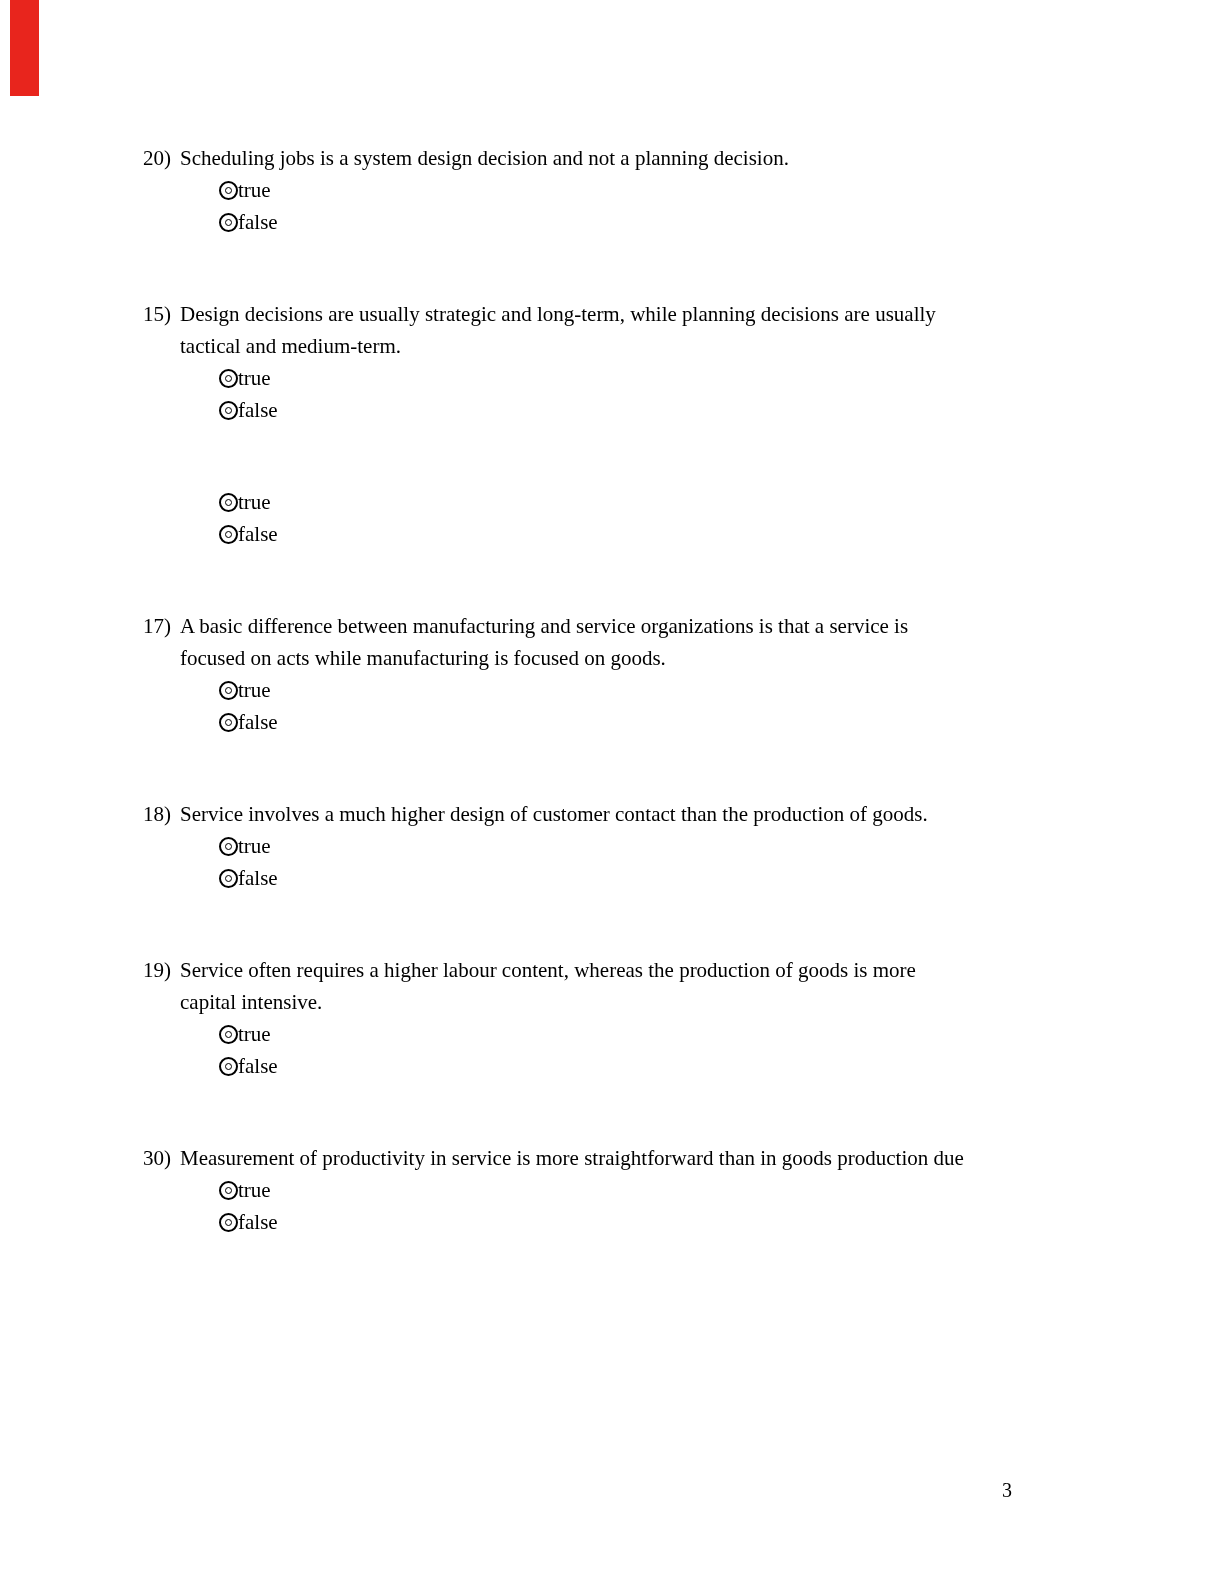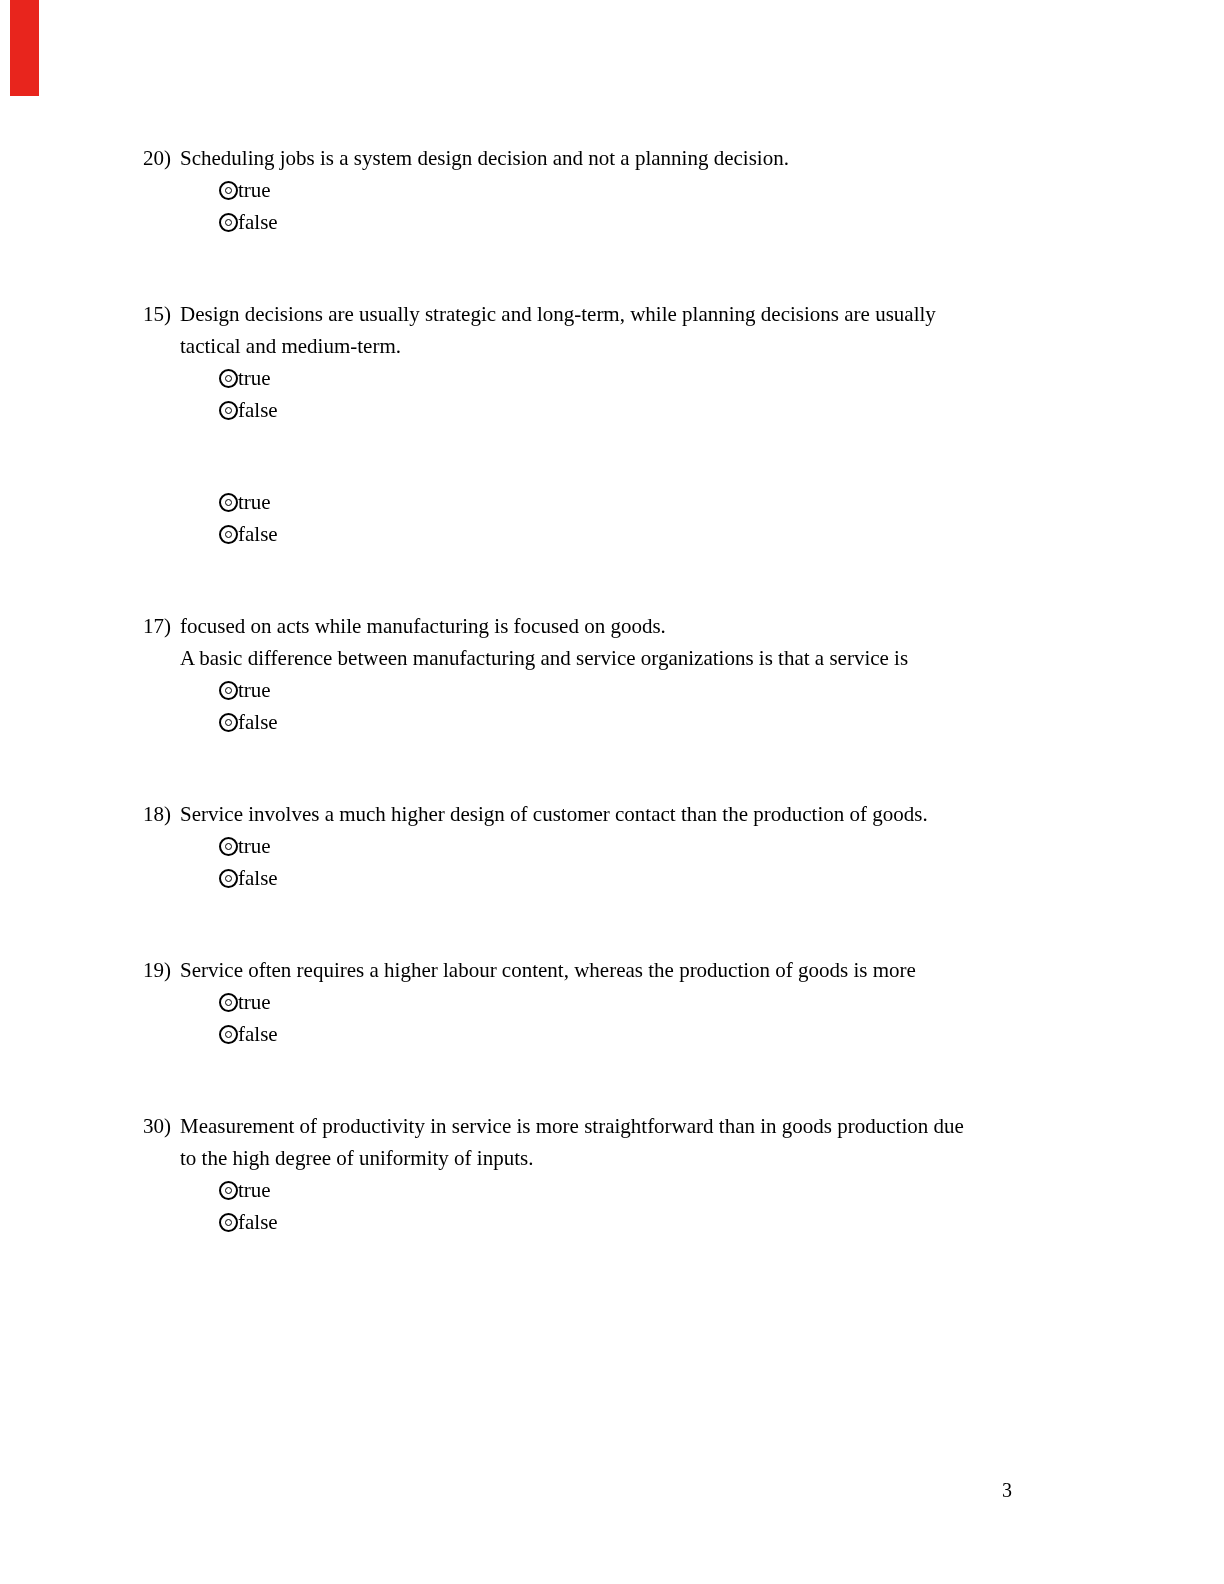--- a/index.html
+++ b/index.html
@@ -154,22 +154,22 @@
           <span class="radio-inner"></span>
         </span>
       <span class="option-label">false</span>
     </div>
   </div>
 
   <div class="question">
     <div class="q-head">
       <span class="q-num">17)</span>
       <div class="q-text">
+        <div class="qline">A basic difference between manufacturing and service organizations is that a service is</div>
         <div class="qline">focused on acts while manufacturing is focused on goods.</div>
-        <div class="qline">A basic difference between manufacturing and service organizations is that a service is</div>
       </div>
     </div>
     <div class="option">
       <span class="radio">
           <span class="radio-inner"></span>
         </span>
       <span class="option-label">true</span>
     </div>
     <div class="option">
       <span class="radio">
@@ -198,20 +198,21 @@
         </span>
       <span class="option-label">false</span>
     </div>
   </div>
 
   <div class="question">
     <div class="q-head">
       <span class="q-num">19)</span>
       <div class="q-text">
         <div class="qline">Service often requires a higher labour content, whereas the production of goods is more</div>
+        <div class="qline">capital intensive.</div>
       </div>
     </div>
     <div class="option">
       <span class="radio">
           <span class="radio-inner"></span>
         </span>
       <span class="option-label">true</span>
     </div>
     <div class="option">
       <span class="radio">
@@ -219,21 +220,20 @@
         </span>
       <span class="option-label">false</span>
     </div>
   </div>
 
   <div class="question">
     <div class="q-head">
       <span class="q-num">30)</span>
       <div class="q-text">
         <div class="qline">Measurement of productivity in service is more straightforward than in goods production due</div>
-        <div class="qline">to the high degree of uniformity of inputs.</div>
       </div>
     </div>
     <div class="option">
       <span class="radio">
           <span class="radio-inner"></span>
         </span>
       <span class="option-label">true</span>
     </div>
     <div class="option">
       <span class="radio">

